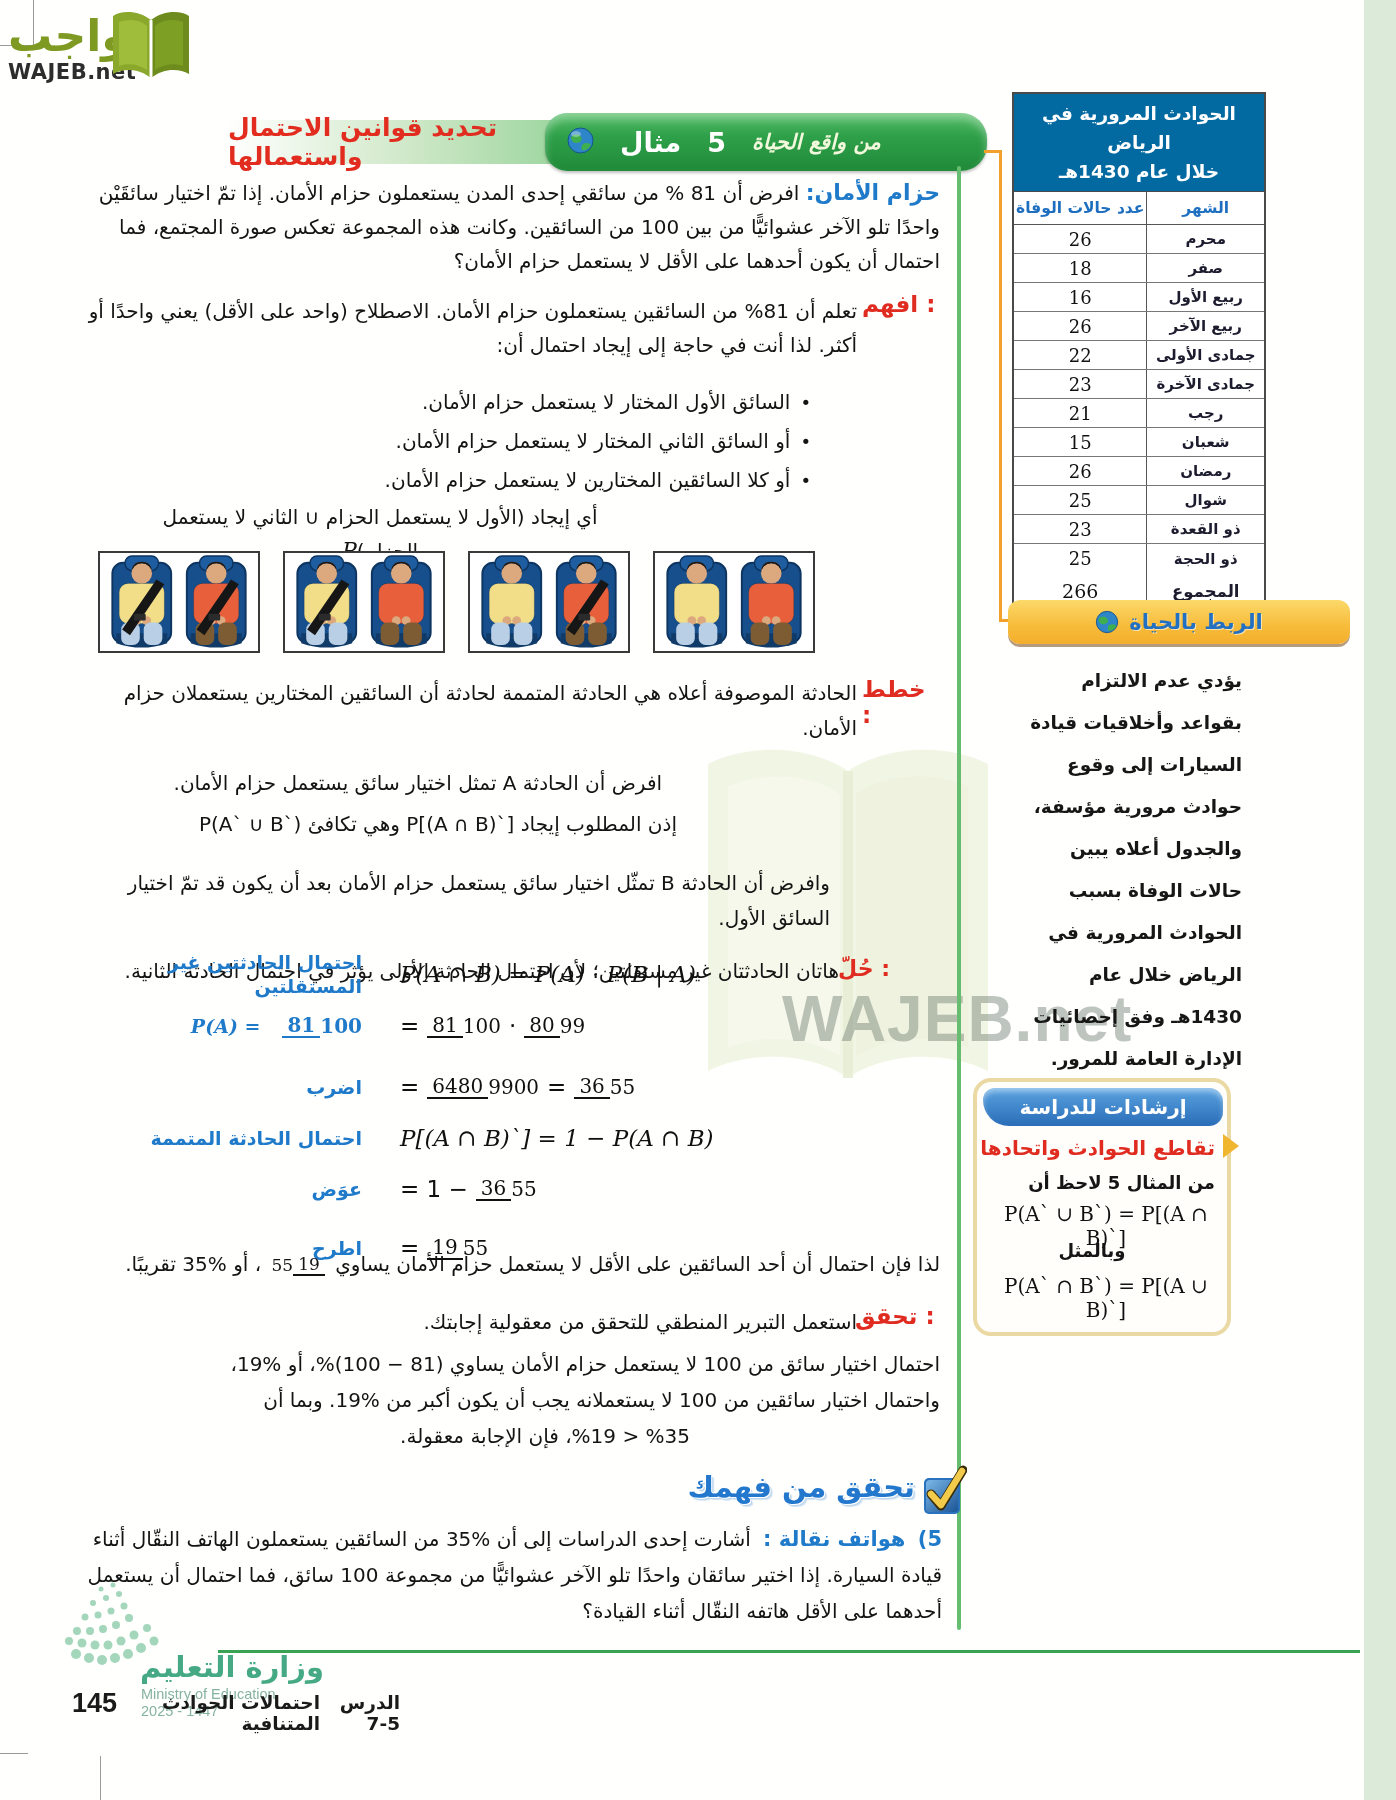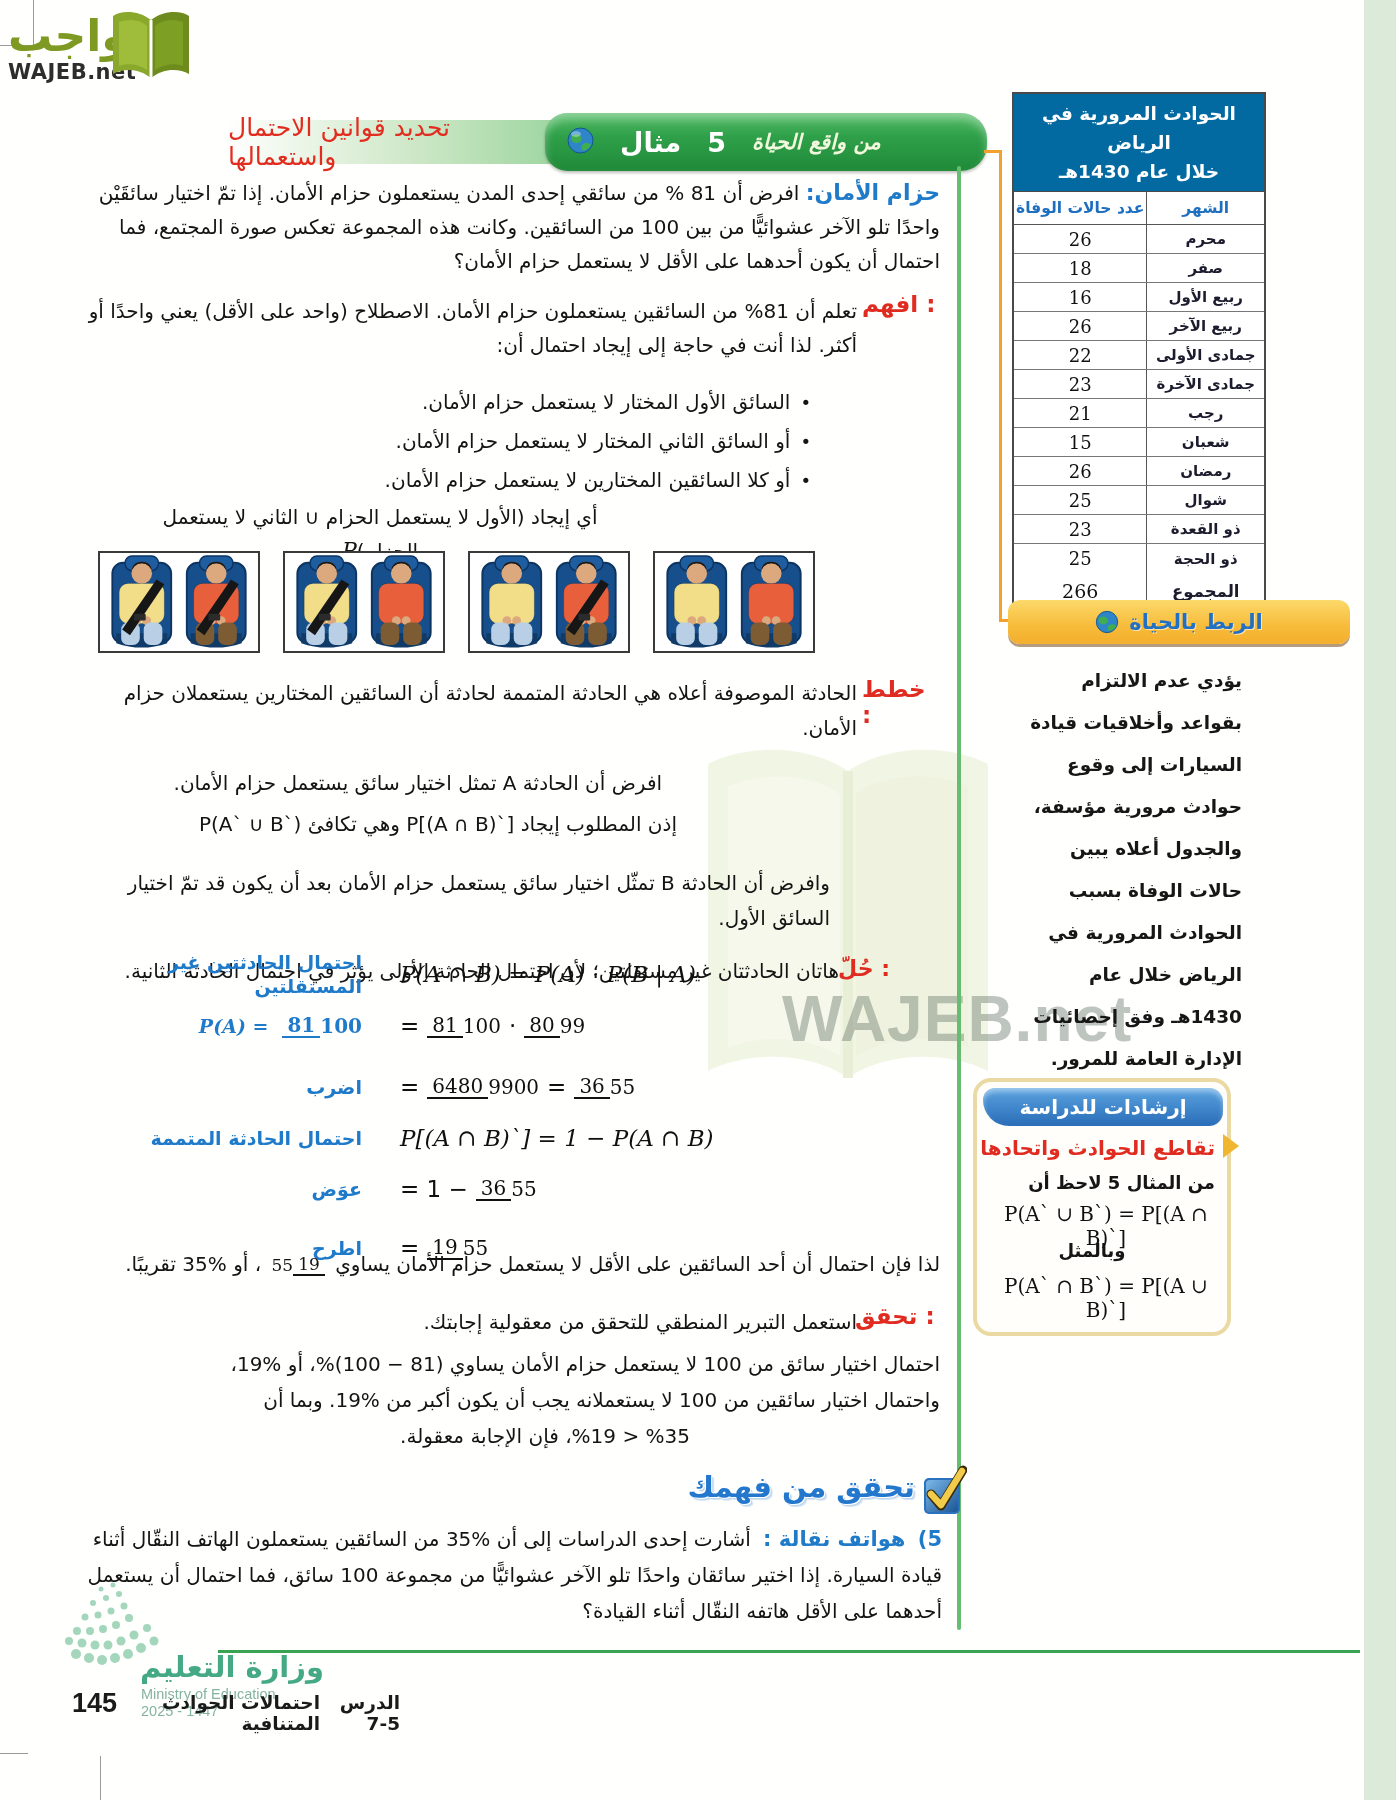--- a/index.html
+++ b/index.html
@@ -27,21 +27,21 @@
      background:linear-gradient(180deg,#55bd66 0%,#2fa04a 40%,#1f8a38 100%);
      border-radius:22px 26px 26px 22px;
      display:flex; align-items:center; gap:26px; padding:0 22px; direction:ltr;
      box-shadow:inset 0 6px 8px rgba(255,255,255,.35), 0 2px 3px rgba(0,0,0,.25); }
   .banner-dark .ex { color:#fff; font-size:27px; font-weight:bold; }
   .banner-dark .num { color:#fff; font-size:27px; font-weight:bold; }
   .banner-dark .tag { color:#f2f8dc; font-size:21px; font-weight:bold; font-style:italic; }
   .banner-light { left:228px; top:120px; width:330px; height:44px;
      background:linear-gradient(to right, rgba(220,240,215,0) 0%, #cfe8c8 55%, #9ed6a0 100%);
      display:flex; align-items:center; justify-content:center; }
-  .banner-title { color:#e22c1f; font-size:25px; font-weight:normal; }
+  .banner-title { color:#e22c1f; font-size:25px; font-weight:bold; }
 
   
   .green-vline { left:957px; top:166px; width:4px; height:1464px; background:#66bd70; border-radius:2px; }
   .ob { background:#f3a12d; }
   .ob-v { left:999px; top:150px; width:3px; height:472px; }
   .ob-h1 { left:984px; top:150px; width:18px; height:3px; }
   .ob-h2 { left:999px; top:619px; width:16px; height:3px; }
 
   
   .body-text { color:#141414; font-size:20px; line-height:34px; }
@@ -330,21 +330,21 @@
     </div>
 
   <div class="abs sec-label red-label" style="left:838px;top:956px;width:60px;font-size:22px;">حُلّ :</div>
   <div class="abs solve-rows">
     <div class="solve-row" style="height:42px">
       <div class="s-note">احتمال الحادثتين غير المستقلتين</div>
       <div class="s-eq serif it">P(A ∩ B) = P(A) · P(B | A)</div>
     </div>
     <div class="solve-row" style="height:62px">
       <div class="s-note">
-        <span class="serif it" style="direction:ltr;display:inline-flex;align-items:flex-end;gap:14px;">
+        <span class="serif it" style="direction:ltr;display:inline-flex;align-items:flex-end;gap:22px;">
           <span>P(A) =</span>
           <span class="fr fr-blue" style="font-style:normal">
               <span class="n">81</span>
               <span class="d">100</span>
             </span>
         </span>
       </div>
       <div class="s-eq">
         <span>=</span>
         <span class="fr">

